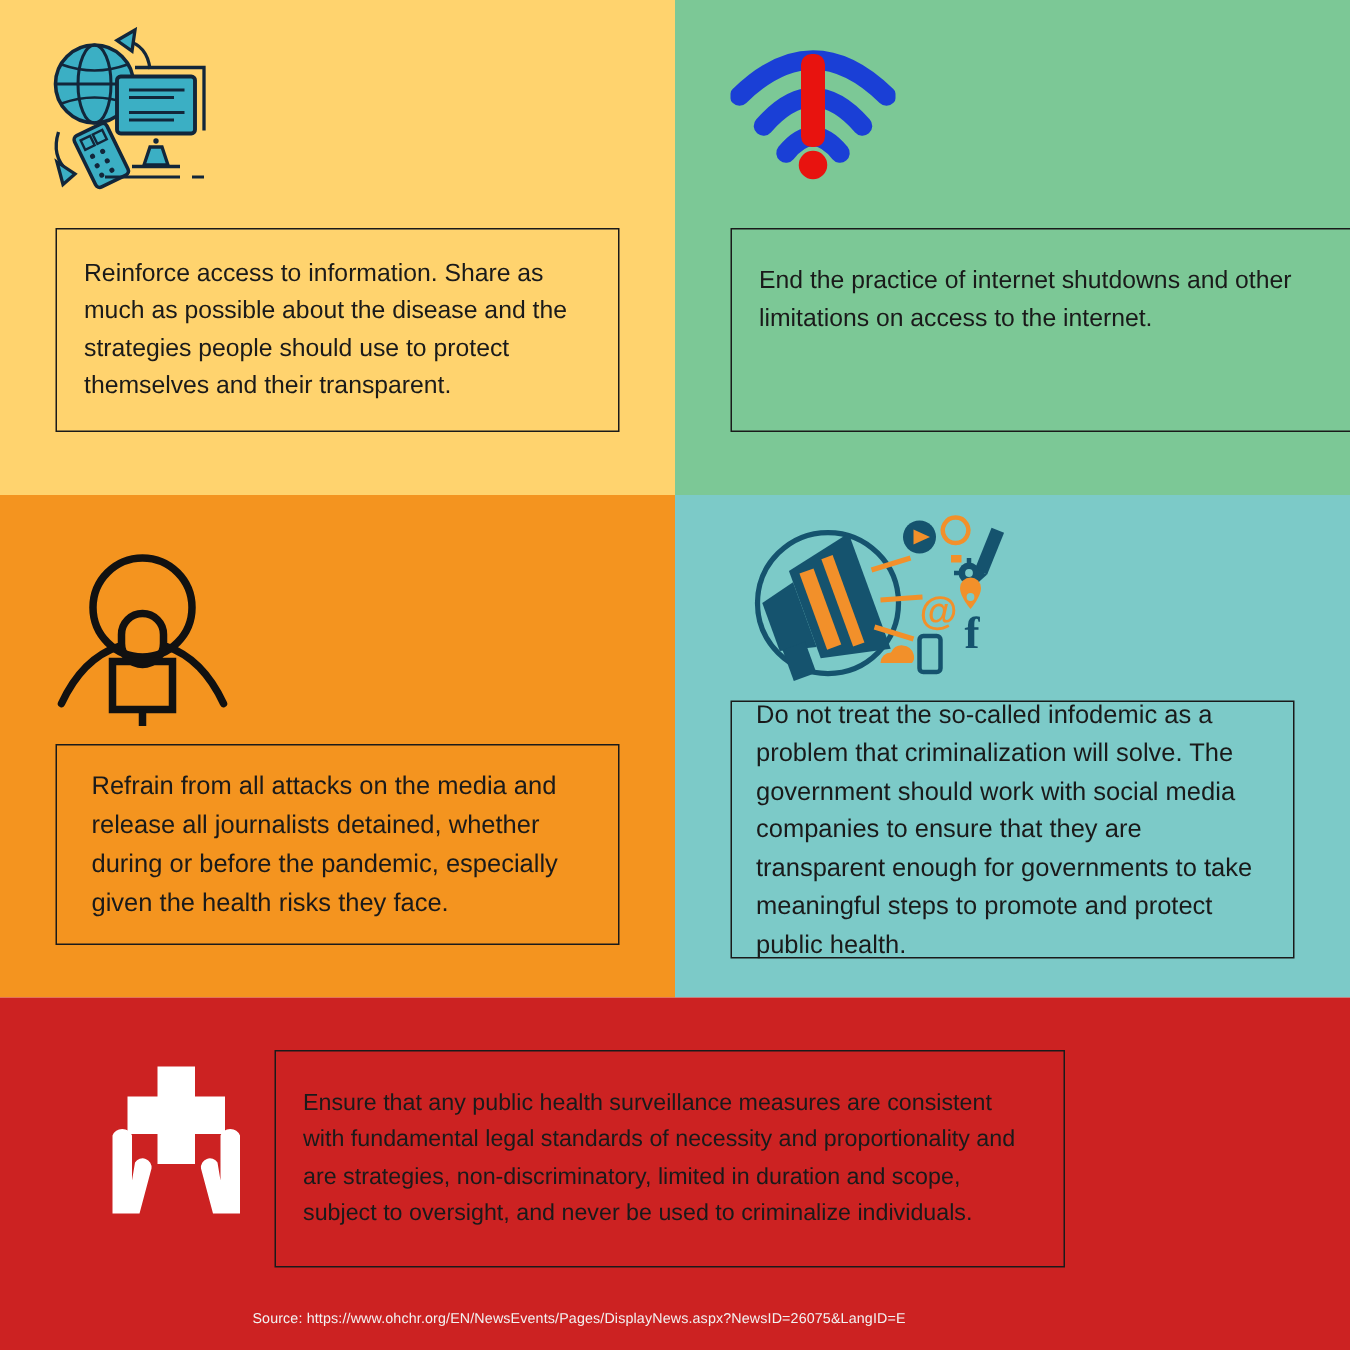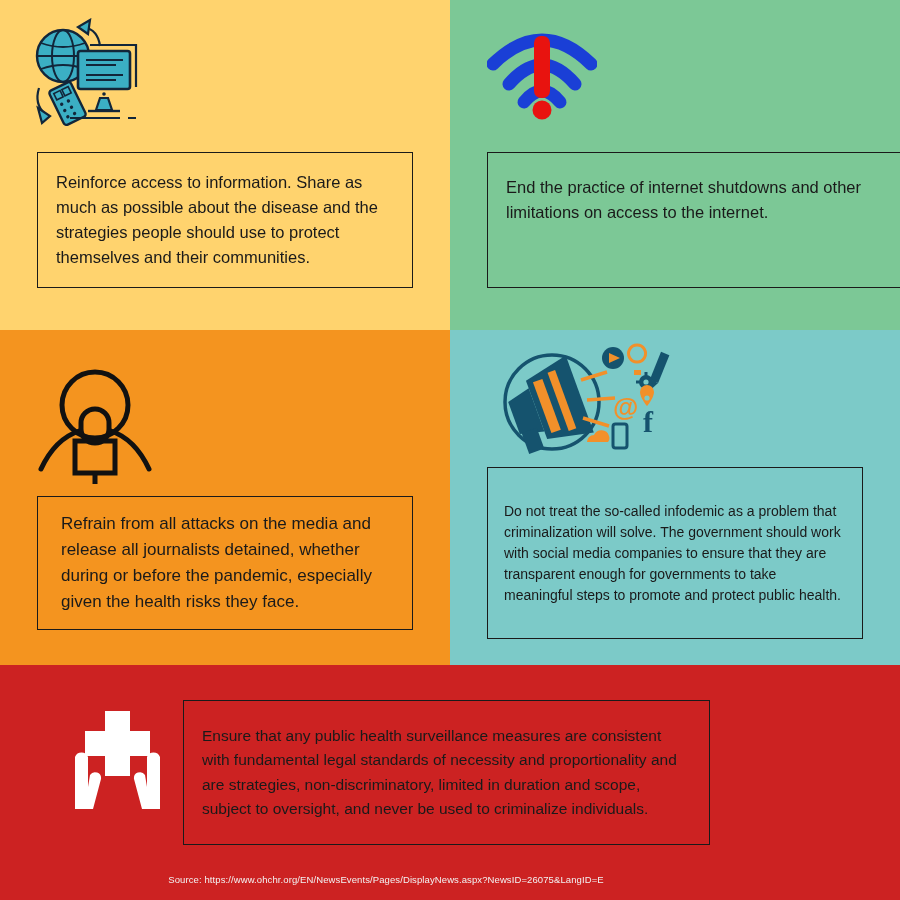--- a/index.html
+++ b/index.html
@@ -59,21 +59,21 @@
 
   #callout-media {
     left: 37px; top: 496px; width: 376px; height: 134px;
     padding: 0 23px;
     font-size: 17px;
     line-height: 1.52;
   }
   #callout-infodemic {
     left: 487px; top: 467px; width: 376px; height: 172px;
     padding: 0 16px;
-    font-size: 14px;
+    font-size: 17px;
     line-height: 1.5;
   }
   #callout-health {
     left: 183px; top: 700px; width: 527px; height: 145px;
     padding: 0 18px;
     font-size: 15.5px;
     line-height: 1.55;
   }
 
   
@@ -147,21 +147,21 @@
 
       <path d="M11 70 Q6 86 17 96" fill="none" stroke="#12263A" stroke-width="2.2"></path>
       <path d="M10 90 L22 98 L14 105 z" fill="#3BAFC4" stroke="#12263A" stroke-width="2.2"></path>
 
       <line x1="42" y1="100" x2="92" y2="100" stroke="#12263A" stroke-width="2"></line>
       <line x1="100" y1="100" x2="108" y2="100" stroke="#12263A" stroke-width="2"></line>
     </svg>
   </div>
 
   <div class="callout" id="callout-info">
-    <span class="txt">Reinforce access to information. Share as much as possible about the disease and the strategies people should use to protect themselves and their communities.</span>
+    <span class="txt">Reinforce access to information. Share as much as possible about the disease and the strategies people should use to protect themselves and their transparent.</span>
   </div>
 
   <div class="panel" id="panel-shutdown" style="background:#7CC896;">
   </div>
 
   <div class="icon-box" id="icon-wifi-alert">
     <svg viewBox="0 0 110 95" width="110" height="95">
 
       <path d="M6 36 Q55 -12 104 36" fill="none" stroke="#1A3FD6" stroke-width="13" stroke-linecap="round"></path>
 

